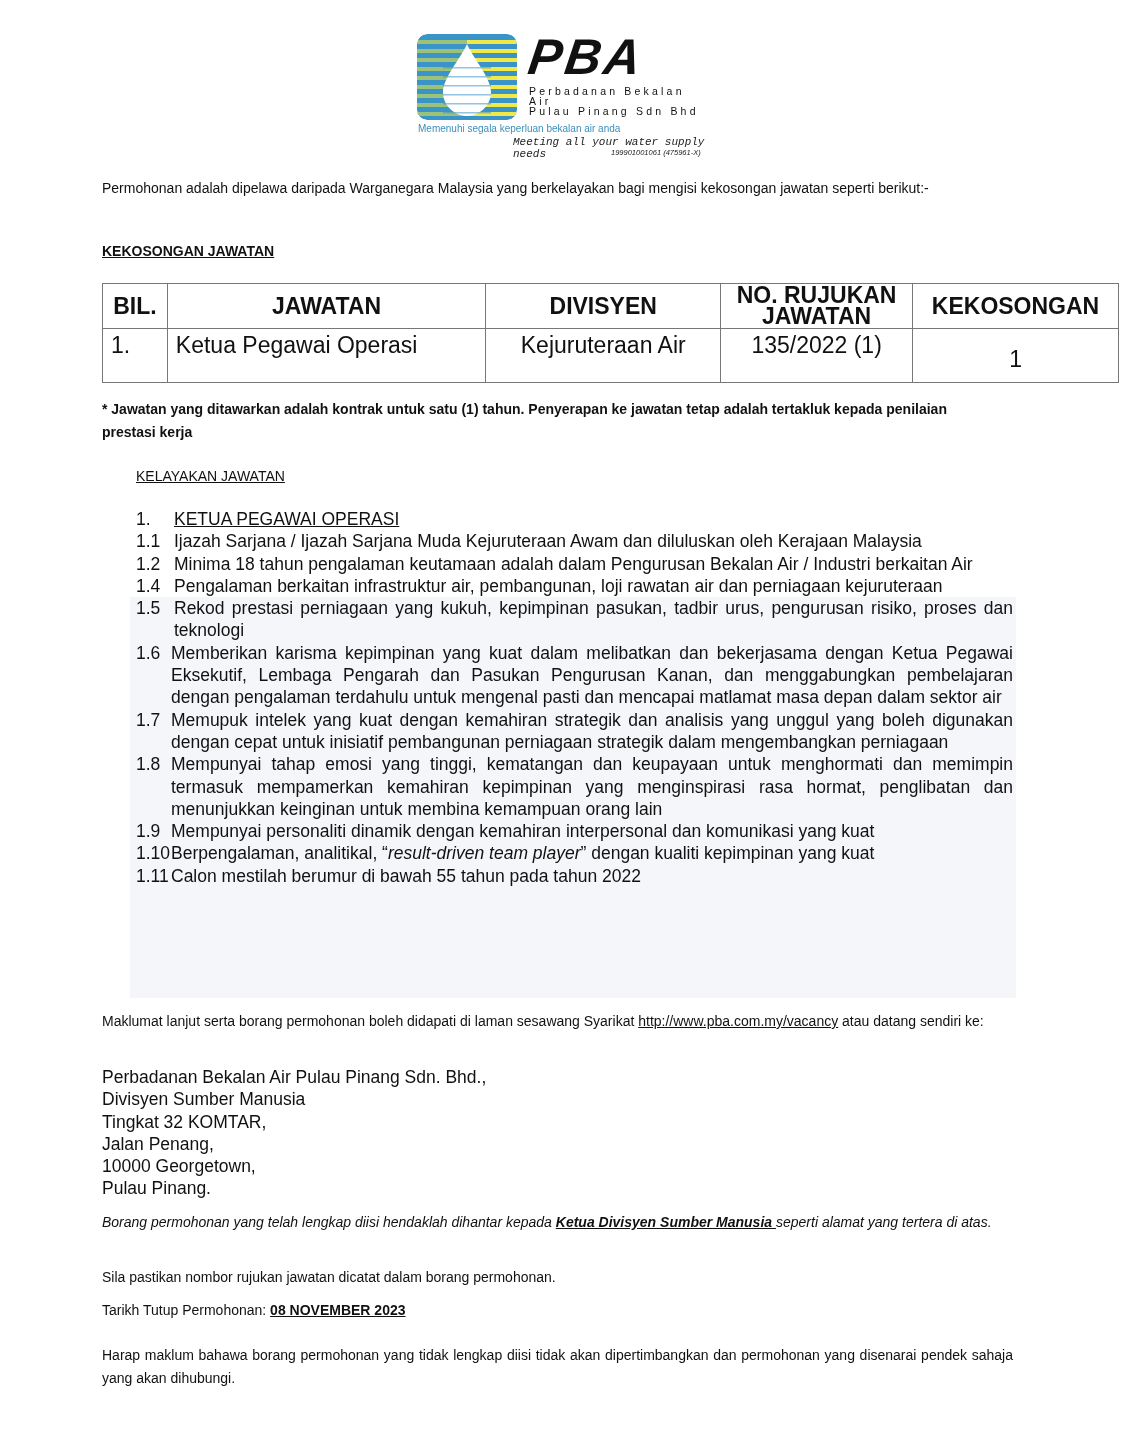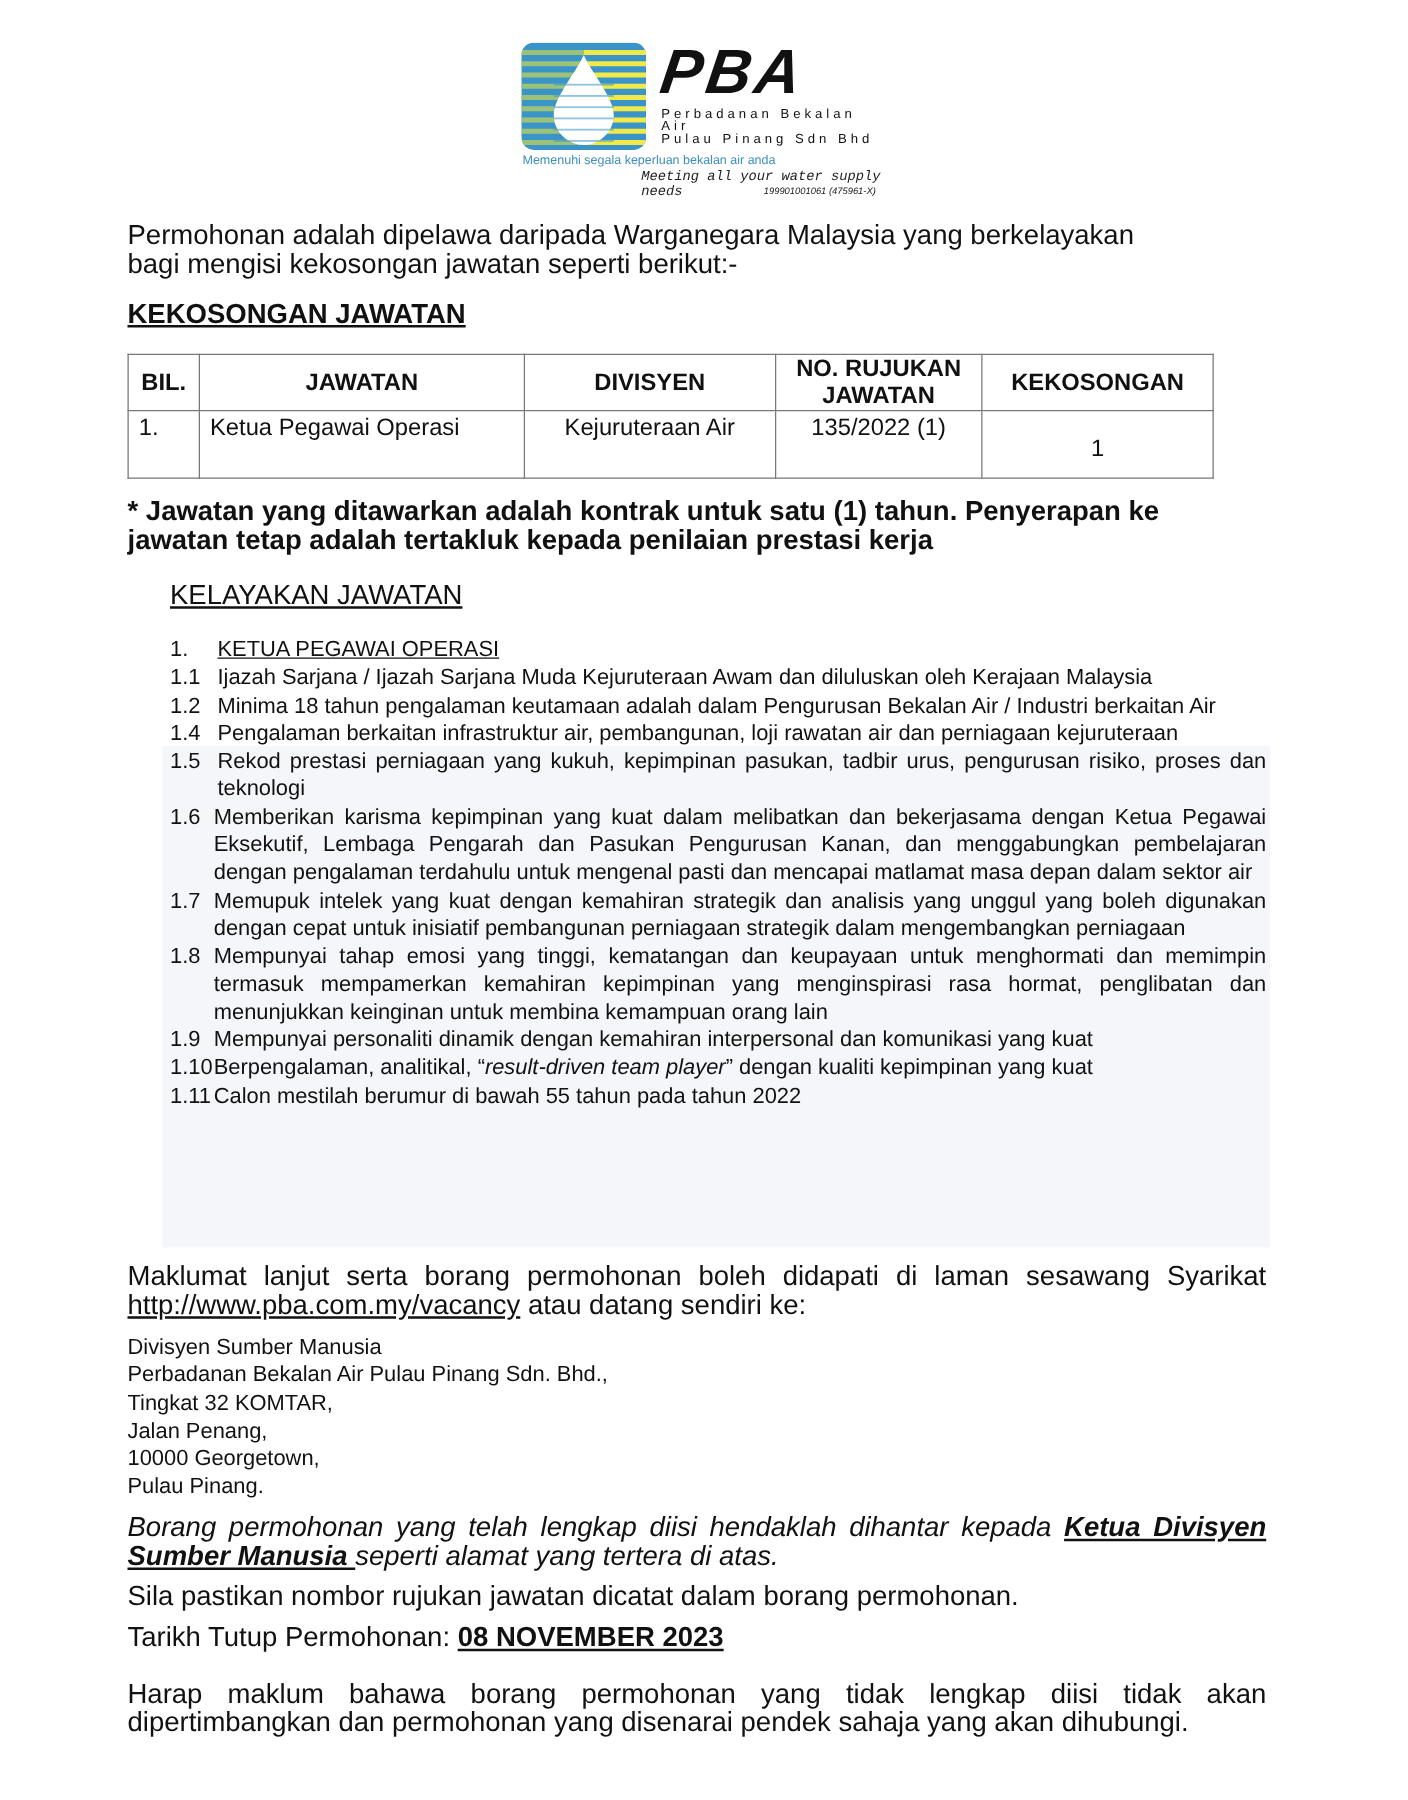--- a/index.html
+++ b/index.html
@@ -13,28 +13,28 @@
                border-radius: 10px; overflow: hidden; }
   .logo-title { position: absolute; left: 112px; top: -2px; font-size: 50px; font-weight: bold;
                 font-style: italic; letter-spacing: 3px; color: #111; line-height: 1;
                 transform: skewX(-8deg); }
   .logo-sub { position: absolute; left: 112px; top: 52px; font-size: 10.5px; letter-spacing: 3.2px;
               line-height: 10px; color: #111; }
   .logo-reg { position: absolute; left: 194px; top: 74px; font-size: 7.5px; font-style: italic; color: #222; margin-top: 40px; }
   .logo-tag1 { position: absolute; left: 1px; top: 89px; font-size: 10px; color: #3d8fb9; }
   .logo-tag2 { position: absolute; left: 96px; top: 102px; font-size: 11px; font-style: italic; color: #222; font-family: Liberation Mono, monospace; }
 
-  .p { font-size: 22px; line-height: 22.5px; }
+  .p { font-size: 14px; line-height: 22.5px; }
   .justify { text-align: justify; text-align-last: left; }
   .u { text-decoration: underline; }
   .b { font-weight: bold; }
 
   
-  table.vac { position: absolute; left: 102px; top: 283px; width: 869px; border-collapse: collapse;
-              font-size: 19px; }
+  table.vac { position: absolute; left: 102px; top: 283px; width: 1017px; border-collapse: collapse;
+              font-size: 23px; }
   table.vac th, table.vac td { border: 1.5px solid #777; padding: 0 8px; }
   table.vac th { height: 44px; font-weight: bold; text-align: center; line-height: 21px; }
   table.vac td { height: 45px; vertical-align: top; padding-top: 3px; }
 
   
   .shade { left: 130px; top: 597px; width: 886px; height: 401px; background: #f5f6f9; }
   .qlist { left: 136px; top: 508px; width: 877px; }
   .q { display: flex; font-size: 17.5px; line-height: 22.3px; }
   .qn { flex: 0 0 38px; }
   .qt { flex: 1; text-align: justify; text-align-last: left; }
@@ -182,22 +182,22 @@
     <span class="qn">1.11</span>
     <span class="qt">Calon mestilah berumur di bawah 55 tahun pada tahun 2022</span>
   </div>
 </div>
 
 <div class="abs p justify" style="left:102px; top:1010px; width:911px;">
   <span>Maklumat lanjut serta borang permohonan boleh didapati di laman sesawang Syarikat </span><span class="u" style="cursor:pointer;">http://www.pba.com.my/vacancy</span><span> atau datang sendiri ke:</span>
 </div>
 
 <div class="abs address" style="left:102px; top:1066px;">
+  <div class="line">Perbadanan Bekalan Air Pulau Pinang Sdn. Bhd.,</div>
   <div class="line">Divisyen Sumber Manusia</div>
-  <div class="line">Perbadanan Bekalan Air Pulau Pinang Sdn. Bhd.,</div>
   <div class="line">Tingkat 32 KOMTAR,</div>
   <div class="line">Jalan Penang,</div>
   <div class="line">10000 Georgetown,</div>
   <div class="line">Pulau Pinang.</div>
 </div>
 
 <div class="abs p justify" style="left:102px; top:1211px; width:911px;font-style:italic;">
   <span>Borang permohonan yang telah lengkap diisi hendaklah dihantar kepada </span><span class="b u">Ketua Divisyen Sumber Manusia </span><span>seperti alamat yang tertera di atas.</span>
 </div>
 

